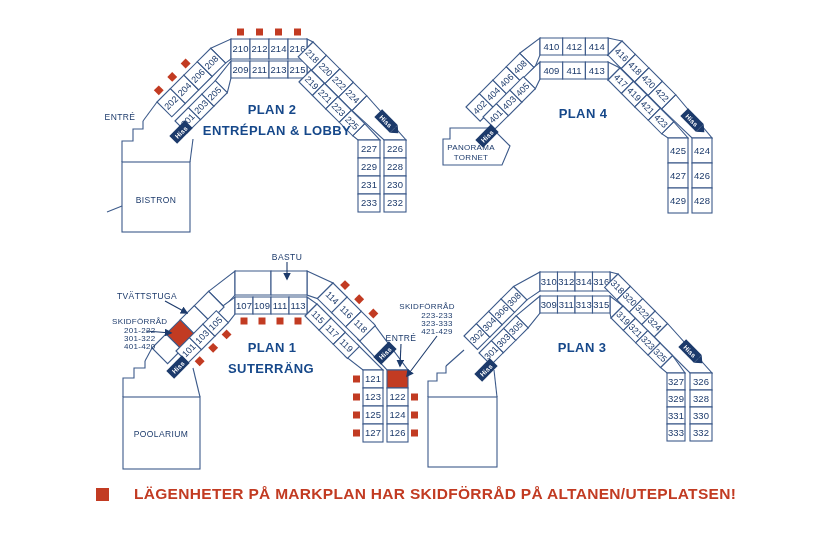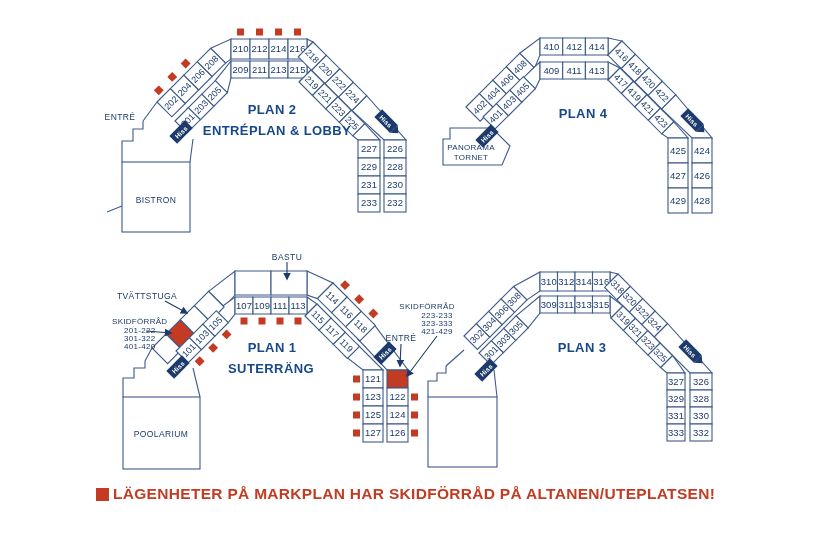--- a/index.html
+++ b/index.html
@@ -9,21 +9,21 @@
   .num{font-size:9.5px;fill:#1c3a6b;}
   .numr{font-size:9px;fill:#1c3a6b;}
   .lbl{font-size:8.5px;fill:#1c3a6b;letter-spacing:.4px;}
   .small{font-size:8px;fill:#1c3a6b;letter-spacing:.3px;}
   .title{font-size:13px;font-weight:bold;fill:#16488a;letter-spacing:.4px;}
   .hisst{font-size:6.5px;font-weight:bold;fill:#ffffff;letter-spacing:.2px;}
   .wall{fill:#ffffff;stroke:#3c5a8a;stroke-width:1.1;}
   .wall-red{fill:#c23b22;stroke:#3c5a8a;stroke-width:1.1;}
   .line{fill:none;stroke:#3c5a8a;stroke-width:1.1;}
   .mark{fill:#c23b22;stroke:none;}
-  #legend{position:absolute;left:96px;top:485px;display:flex;align-items:center;gap:4px;}
+  #legend{position:absolute;left:96px;top:485px;display:flex;align-items:center;gap:25px;}
   #legend .sq{width:13px;height:13px;background:#c23b22;display:inline-block;}
   #legend .tx{color:#c23b22;font-size:15.5px;font-weight:600;letter-spacing:.3px;white-space:nowrap;}
 </style>
 </head>
 <body>
 
 <div id="stage">
   <svg id="plansvg" width="833" height="478" viewBox="0 0 833 478">
       <defs>
         <marker id="ah" viewBox="0 0 10 10" refX="8" refY="5" markerWidth="7" markerHeight="7" orient="auto-start-reverse">

